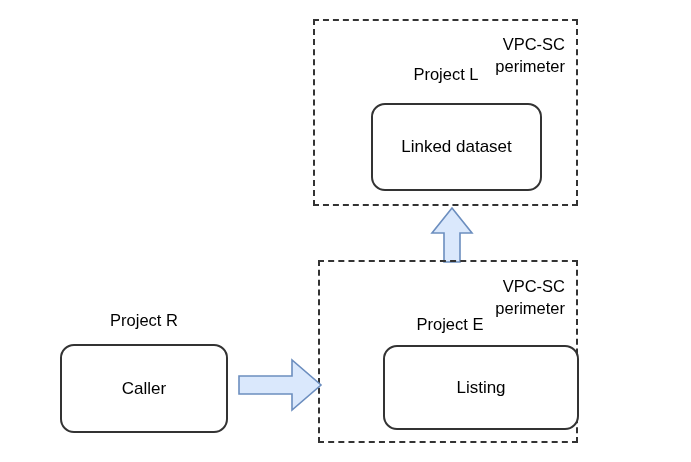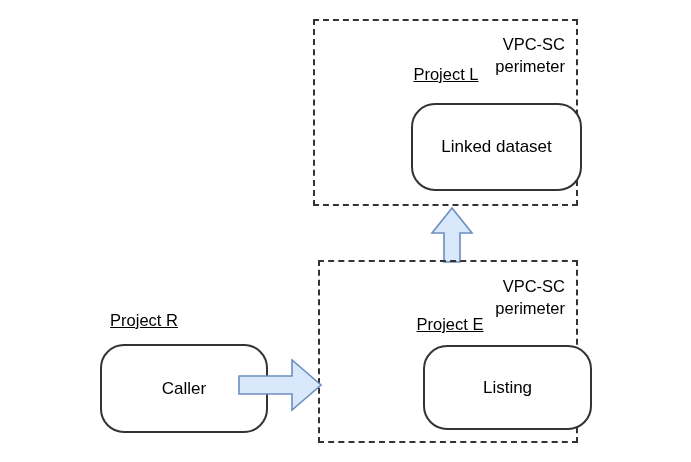--- a/index.html
+++ b/index.html
@@ -25,47 +25,45 @@
     position: absolute;
     border: 2px dashed #333333;
     background: transparent;
     box-sizing: border-box;
   }
 
   
   .node {
     position: absolute;
     border: 2px solid #333333;
-    border-radius: 24px;
+    border-radius: 14px;
     background: #ffffff;
     box-sizing: border-box;
     display: flex;
     align-items: center;
     justify-content: center;
-    margin-left: 40px;
   }
   .node-label {
     font-size: 17px;
     line-height: 20px;
     color: #000000;
     text-align: center;
     white-space: nowrap;
   }
 
   
   .label {
     position: absolute;
     font-size: 16.5px;
     line-height: 21px;
     color: #000000;
     white-space: nowrap;
   }
   .label.center {
     text-align: center;
-    text-decoration: underline;
   }
   .label-two-line {
     position: absolute;
     font-size: 16.5px;
     line-height: 22px;
     color: #000000;
     text-align: right;
     white-space: nowrap;
     margin-top: 10px;
   }
@@ -105,21 +103,21 @@
 
   <div class="perimeter" style="left:318px; top:260px; width:260px; height:183px;"></div>
 
   <div class="label-two-line" style="left:378px; top:265px; width:187px;">
     <div>VPC-SC</div>
     <div>perimeter</div>
   </div>
 
   <div class="label center" style="left:336px; top:307px; width:228px;margin-top:7px;">Project E</div>
 
-  <div class="node" style="left:383px; top:345px; width:169px; height:85px;">
+  <div class="node" style="left:383px; top:345px; width:196px; height:85px;">
     <span class="node-label">Listing</span>
   </div>
 
   <div class="label center" style="left:60px; top:310px; width:168px;">Project R</div>
 
   <div class="node" style="left:60px; top:344px; width:168px; height:89px;">
     <span class="node-label">Caller</span>
   </div>
 
   <div class="arrow" style="left:238px; top:358px; width:84px; height:54px;">

